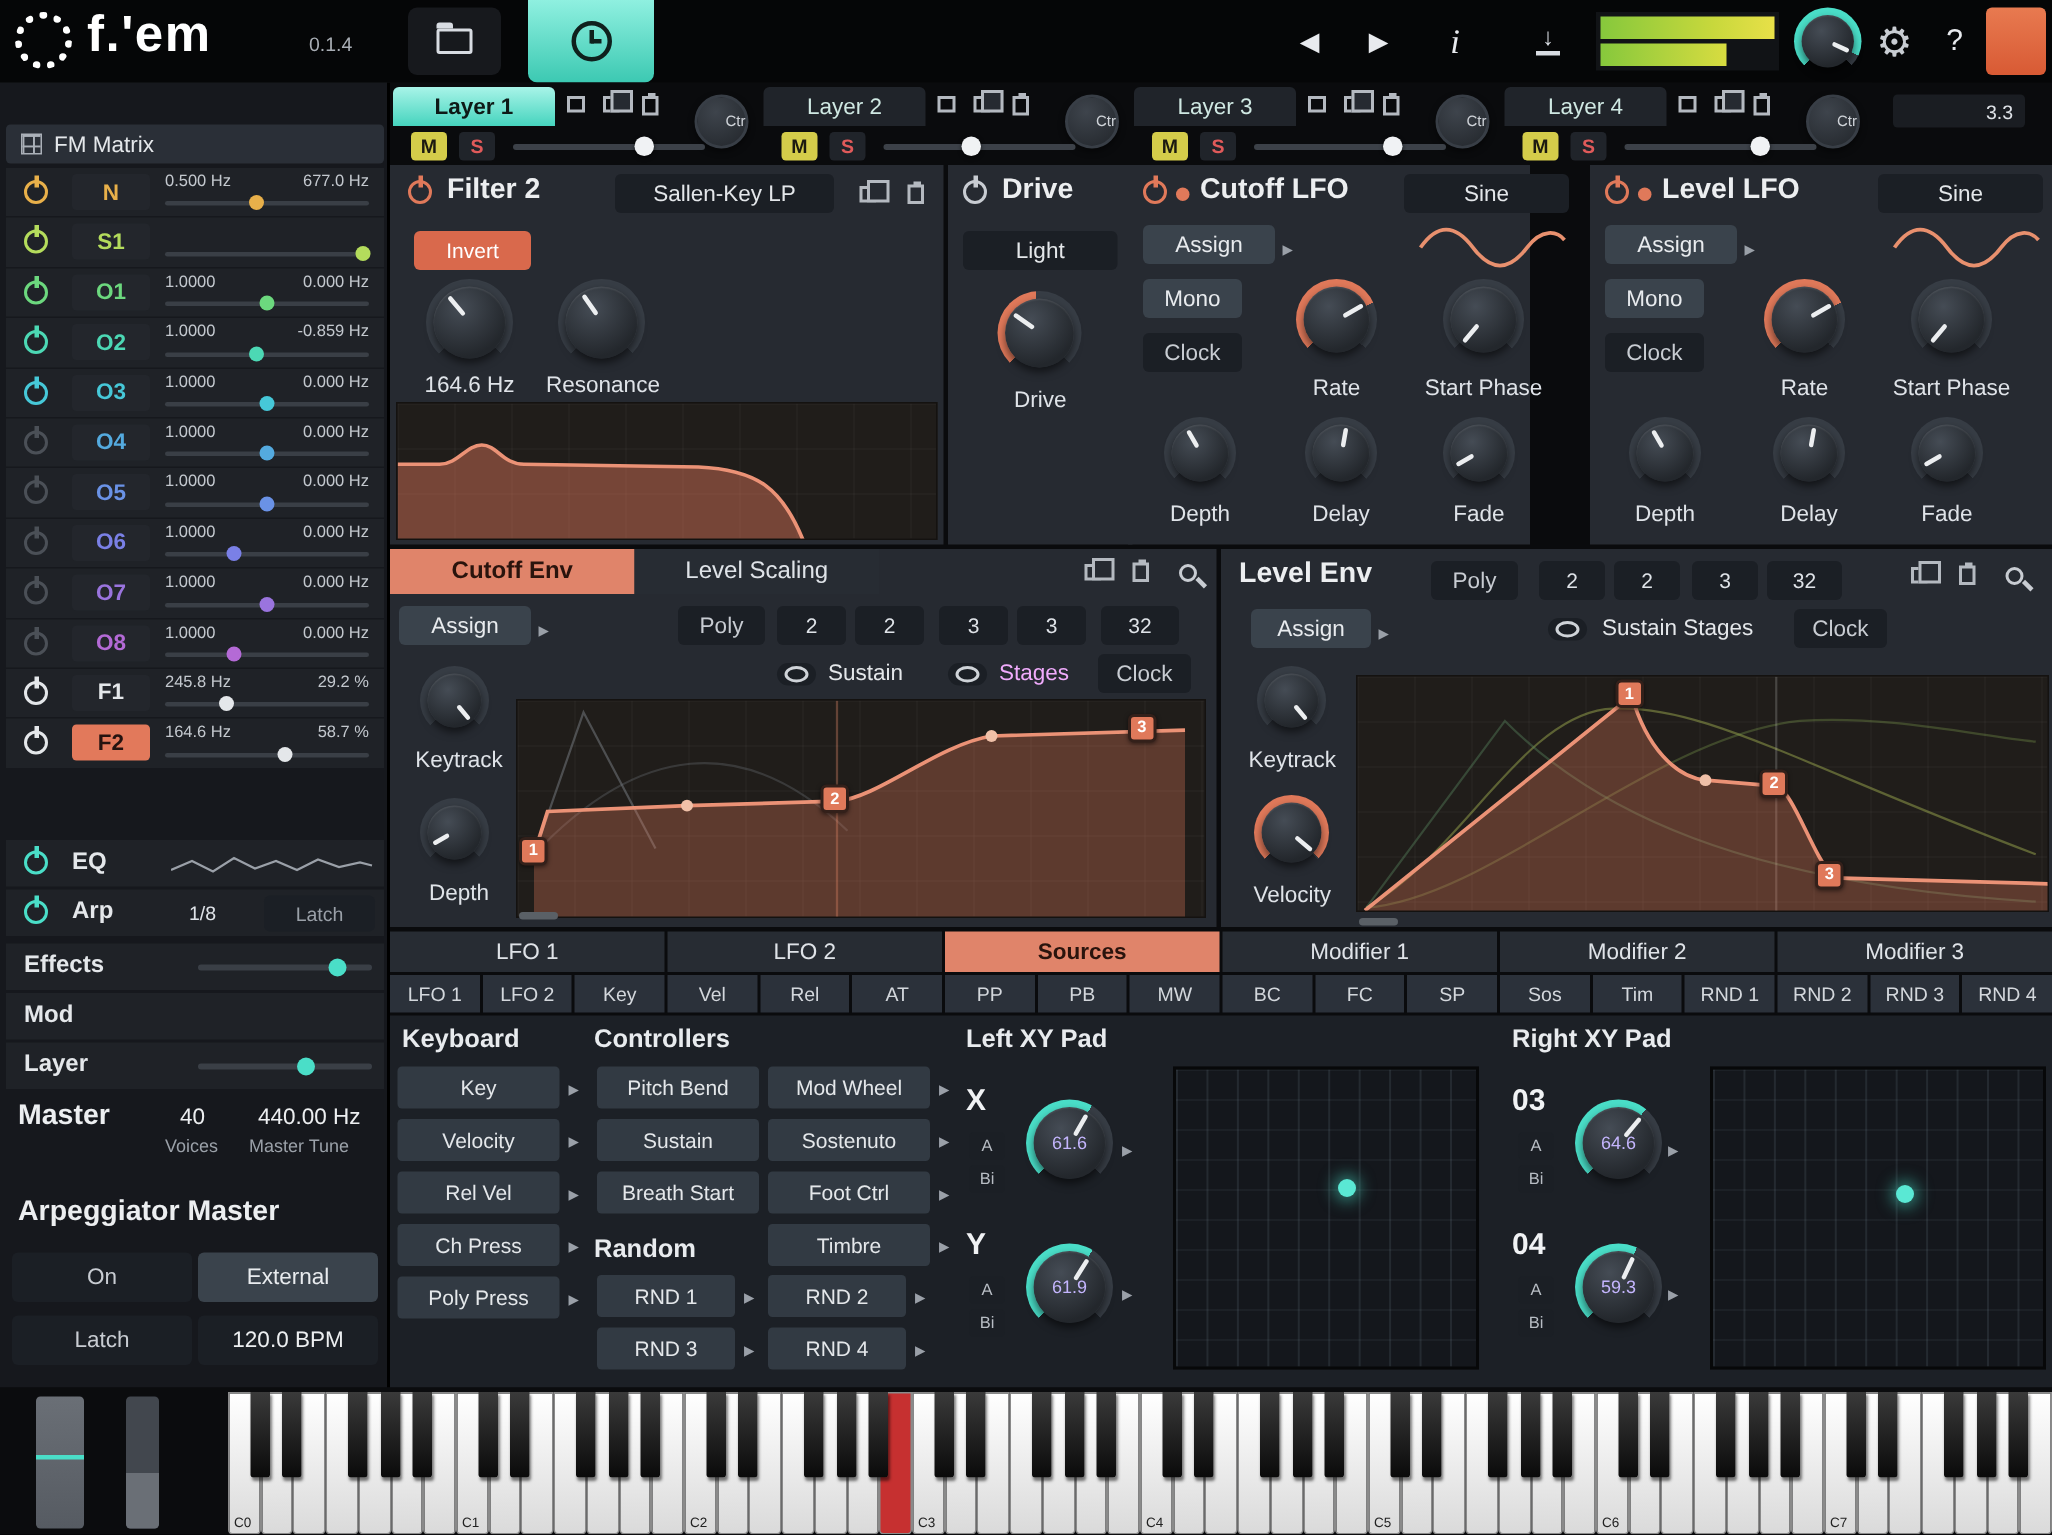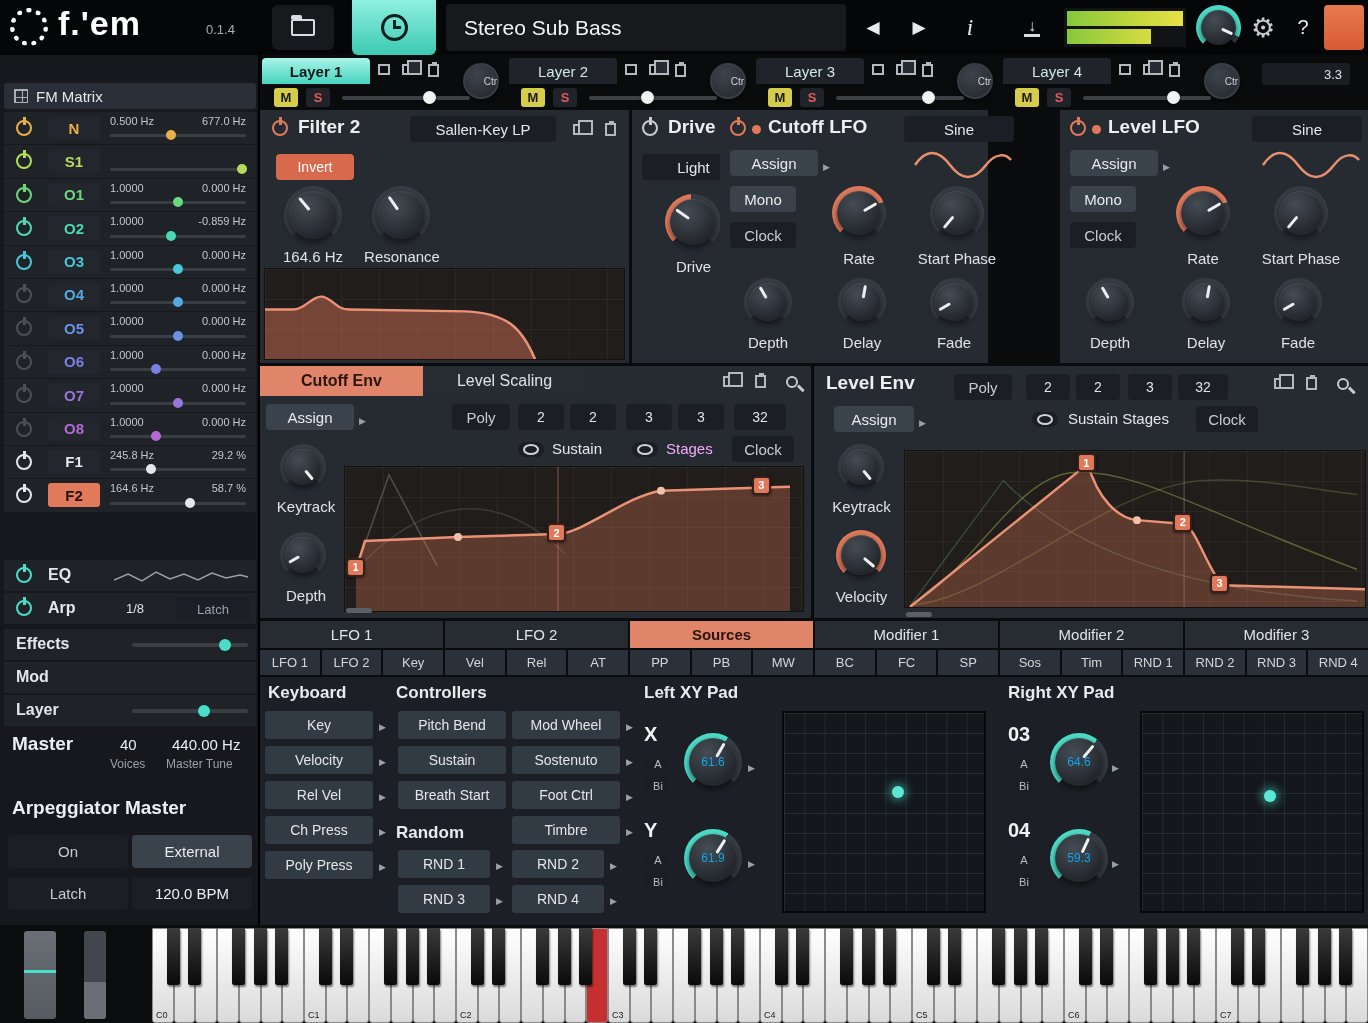--- a/index.html
+++ b/index.html
@@ -36,21 +36,21 @@
 .pico{width:16px;height:16px;border:2.5px solid #4b5057;border-radius:50%;position:relative}
 .pico::before{content:"";position:absolute;left:calc(50% - 1.5px);top:-5px;width:3px;height:8px;background:#4b5057}
 .pico.on{border-color:var(--pc,#4adec8)}
 .pico.on::before{background:var(--pc,#4adec8)}
 
 .knobwrap{position:absolute}
 .ring{position:absolute;inset:0;border-radius:50%;background:conic-gradient(from 225deg,var(--arc,#454b53) 0deg,var(--arc,#454b53) var(--sweep,0deg),#373d45 var(--sweep,0deg),#373d45 270deg,transparent 270deg,transparent 360deg)}
 .knob{position:absolute;inset:5px;border-radius:50%;background:radial-gradient(circle at 38% 30%,#454c55,#23272c 72%);box-shadow:0 3px 6px rgba(0,0,0,.55),inset 0 1px 1px rgba(255,255,255,.09)}
 .ptr{position:absolute;inset:0;transform:rotate(var(--rot,0deg))}
 .ptr::before{content:"";position:absolute;left:calc(50% - 1.5px);top:2px;width:3px;height:34%;background:#eceef0;border-radius:2px}
-.kval{position:absolute;inset:0;display:flex;align-items:center;justify-content:center;font-size:12px;color:#0ea5e9;z-index:2}
+.kval{position:absolute;inset:0;display:flex;align-items:center;justify-content:center;font-size:12px;color:#c4b5fd;z-index:2}
 .klabel{position:absolute;text-align:center;font-size:15px;color:#dfe3e8}
 
 .btn-dark{background:#1b1f25;color:#c8ccd2;border-radius:4px;display:flex;align-items:center;justify-content:center;font-size:14px}
 .btn-slate{background:#3a434c;color:#e8ebee;border-radius:4px;display:flex;align-items:center;justify-content:center;font-size:14px}
 .btn-orange{background:#d9694c;color:#fff;border-radius:4px;display:flex;align-items:center;justify-content:center;font-size:14px}
 .selbox{background:#1b1f25;border-radius:4px;display:flex;align-items:center;justify-content:center;font-size:15px;color:#e4e7ea}
 .numbox{position:absolute;background:#1b1f25;border-radius:4px;display:flex;align-items:center;justify-content:center;font-size:14px;color:#dfe3e8}
 .ptitle{position:absolute;font-size:19px;font-weight:bold;color:#eceef0}
 
 .layer{position:relative;width:247px;height:55px}
@@ -112,21 +112,20 @@
   <header class="abs" style="left:0;top:0;width:1368px;height:55px;background:#050607">
     <div class="abs" style="left:10px;top:8px;width:38px;height:38px;border-radius:50%;border:5px dotted #fff"></div>
     <div class="abs" style="left:58px;top:4px;font-size:34px;font-weight:bold;color:#fff;letter-spacing:1px">f.'em</div>
     <div class="abs" style="left:206px;top:22px;font-size:13px;color:#a8adb4">0.1.4</div>
     <div class="abs hbtn" style="left:272px;top:5px;width:62px;height:45px">
         <span class="ic-folder"></span>
       </div>
     <div class="abs flexc" style="left:352px;top:0;width:84px;height:55px;background:linear-gradient(180deg,#8ff0e0,#3cc9b2);border-radius:0 0 6px 6px">
         <span class="ic-clock"></span>
       </div>
-    <div class="abs" style="left:446px;top:4px;width:400px;height:47px;background:#17191d;border-radius:4px;display:flex;align-items:center;padding-left:18px;font-size:21px;color:#f2f4f6">Stereo Sub Bass</div>
     <div class="abs flexc gl-prev" style="left:852px;top:9px;width:42px;height:37px"></div>
     <div class="abs flexc gl-next" style="left:898px;top:9px;width:42px;height:37px"></div>
     <div class="abs flexc gl-info" style="left:950px;top:9px;width:40px;height:37px"></div>
     <div class="abs flexc" style="left:1012px;top:9px;width:40px;height:37px">
         <span class="ic-down"></span>
       </div>
     <div class="abs" style="left:1064px;top:8px;width:122px;height:39px;background:#111316;display:flex;flex-direction:column;gap:3px;padding:3px">
       <div style="flex:1;background:linear-gradient(90deg,#86c83c,#c8d83c 65%,#e8e048)"></div>
       <div style="flex:1;width:72%;background:linear-gradient(90deg,#86c83c,#d8dc40)"></div>
     </div>
@@ -417,21 +416,21 @@
     <span class="selbox" style="position:absolute;left:10px;top:44px;width:103px;height:26px">Light</span>
     <div class="knobwrap" style="left:33px;top:84px;width:56px;height:56px;--arc:#e0795a;--sweep:130deg">
       <div class="ring"></div>
         <div class="knob">
           <div class="ptr" style="--rot:-55deg"></div>
         </div>
     </div>
     <span class="klabel" style="left:0;top:148px;width:123px">Drive</span>
   </div>
 
-  <div class="panel" style="left:720px;top:110px;width:268px;height:253px">
+  <div class="panel" style="left:752px;top:110px;width:268px;height:253px">
     <span class="pico on" style="position:absolute;left:10px;top:10px;--pc:#e0795a"></span>
     <span class="abs" style="left:32px;top:15px;width:9px;height:9px;border-radius:50%;background:#e0795a"></span>
     <span class="ptitle" style="left:48px;top:6px">Cutoff LFO</span>
     <span class="selbox" style="position:absolute;left:184px;top:6px;width:110px;height:26px">Sine</span>
     <svg style="position:absolute;left:192px;top:36px" width="102" height="38" viewBox="0 0 102 38">
         <path d="M3,19 C14,3 26,3 38,19 C50,35 62,35 74,19 C84,6 94,8 99,14" fill="none" stroke="#e8906e" stroke-width="2.5"></path>
       </svg>
     <span class="btn-slate" style="position:absolute;left:10px;top:40px;width:88px;height:26px;font-size:15px">Assign</span>
     <span class="arr abs" style="left:103px;top:46px"></span>
     <span class="btn-slate" style="position:absolute;left:10px;top:76px;width:66px;height:26px;font-size:15px">Mono</span>

